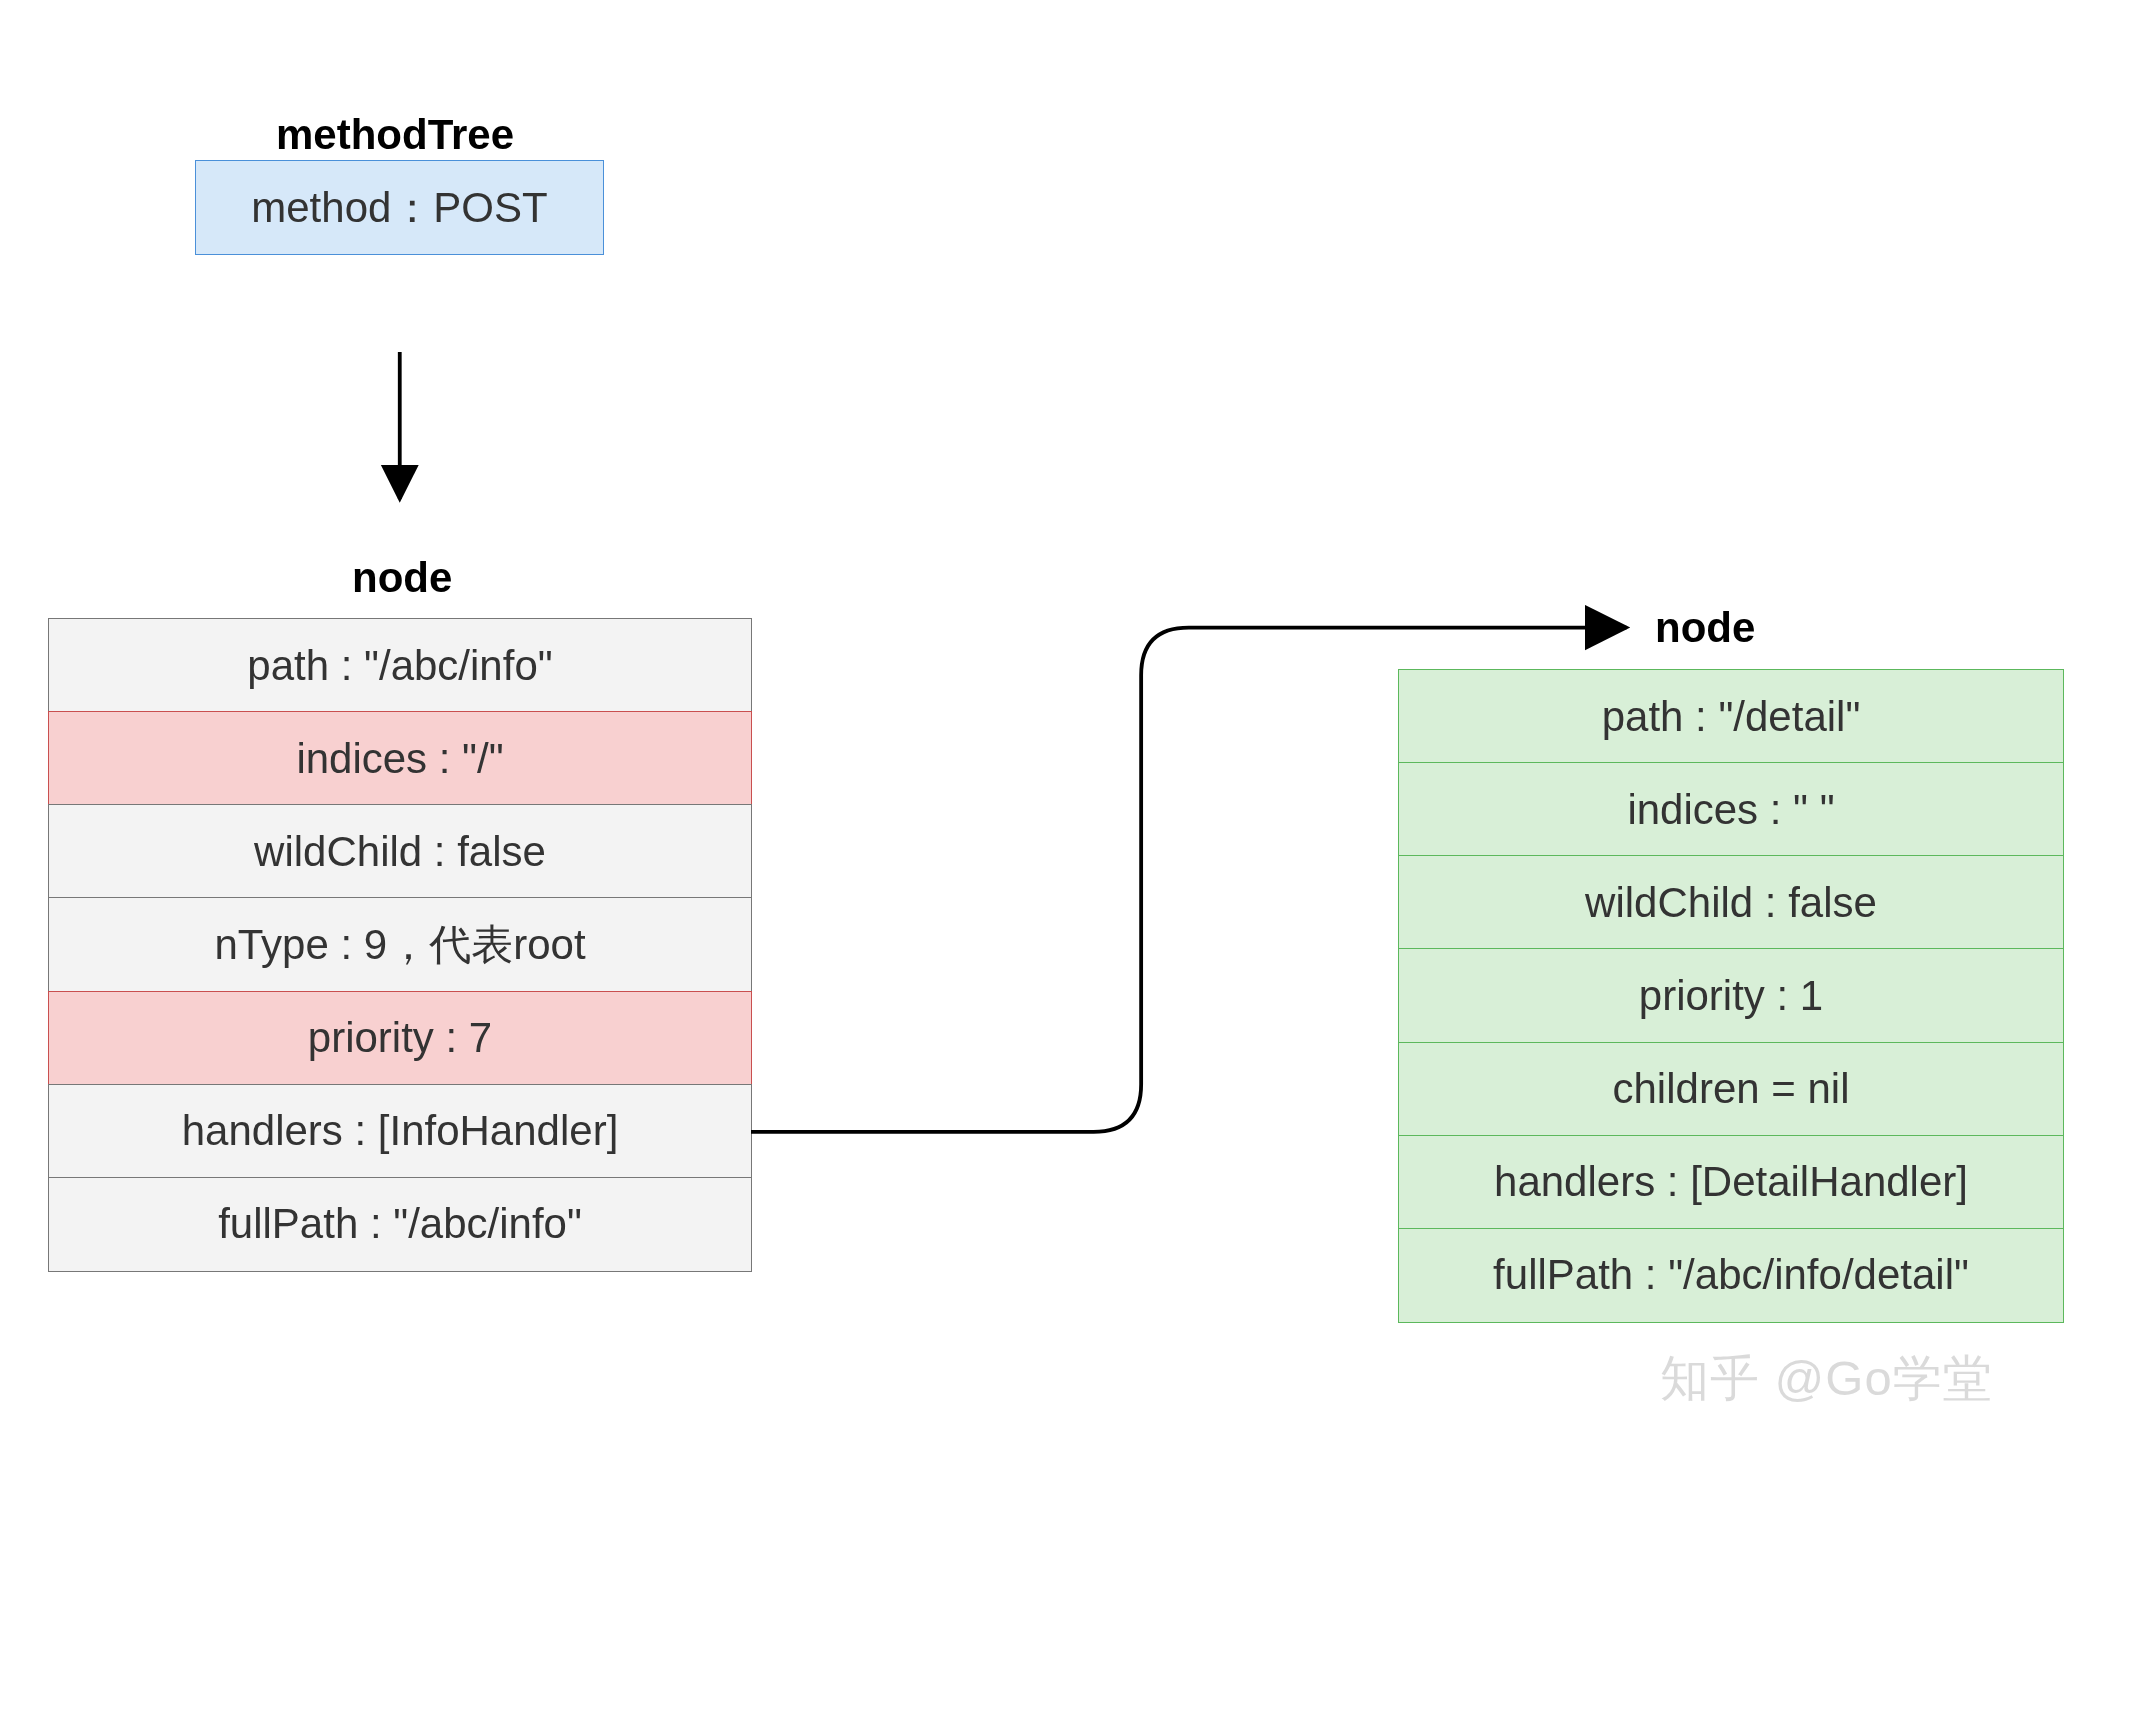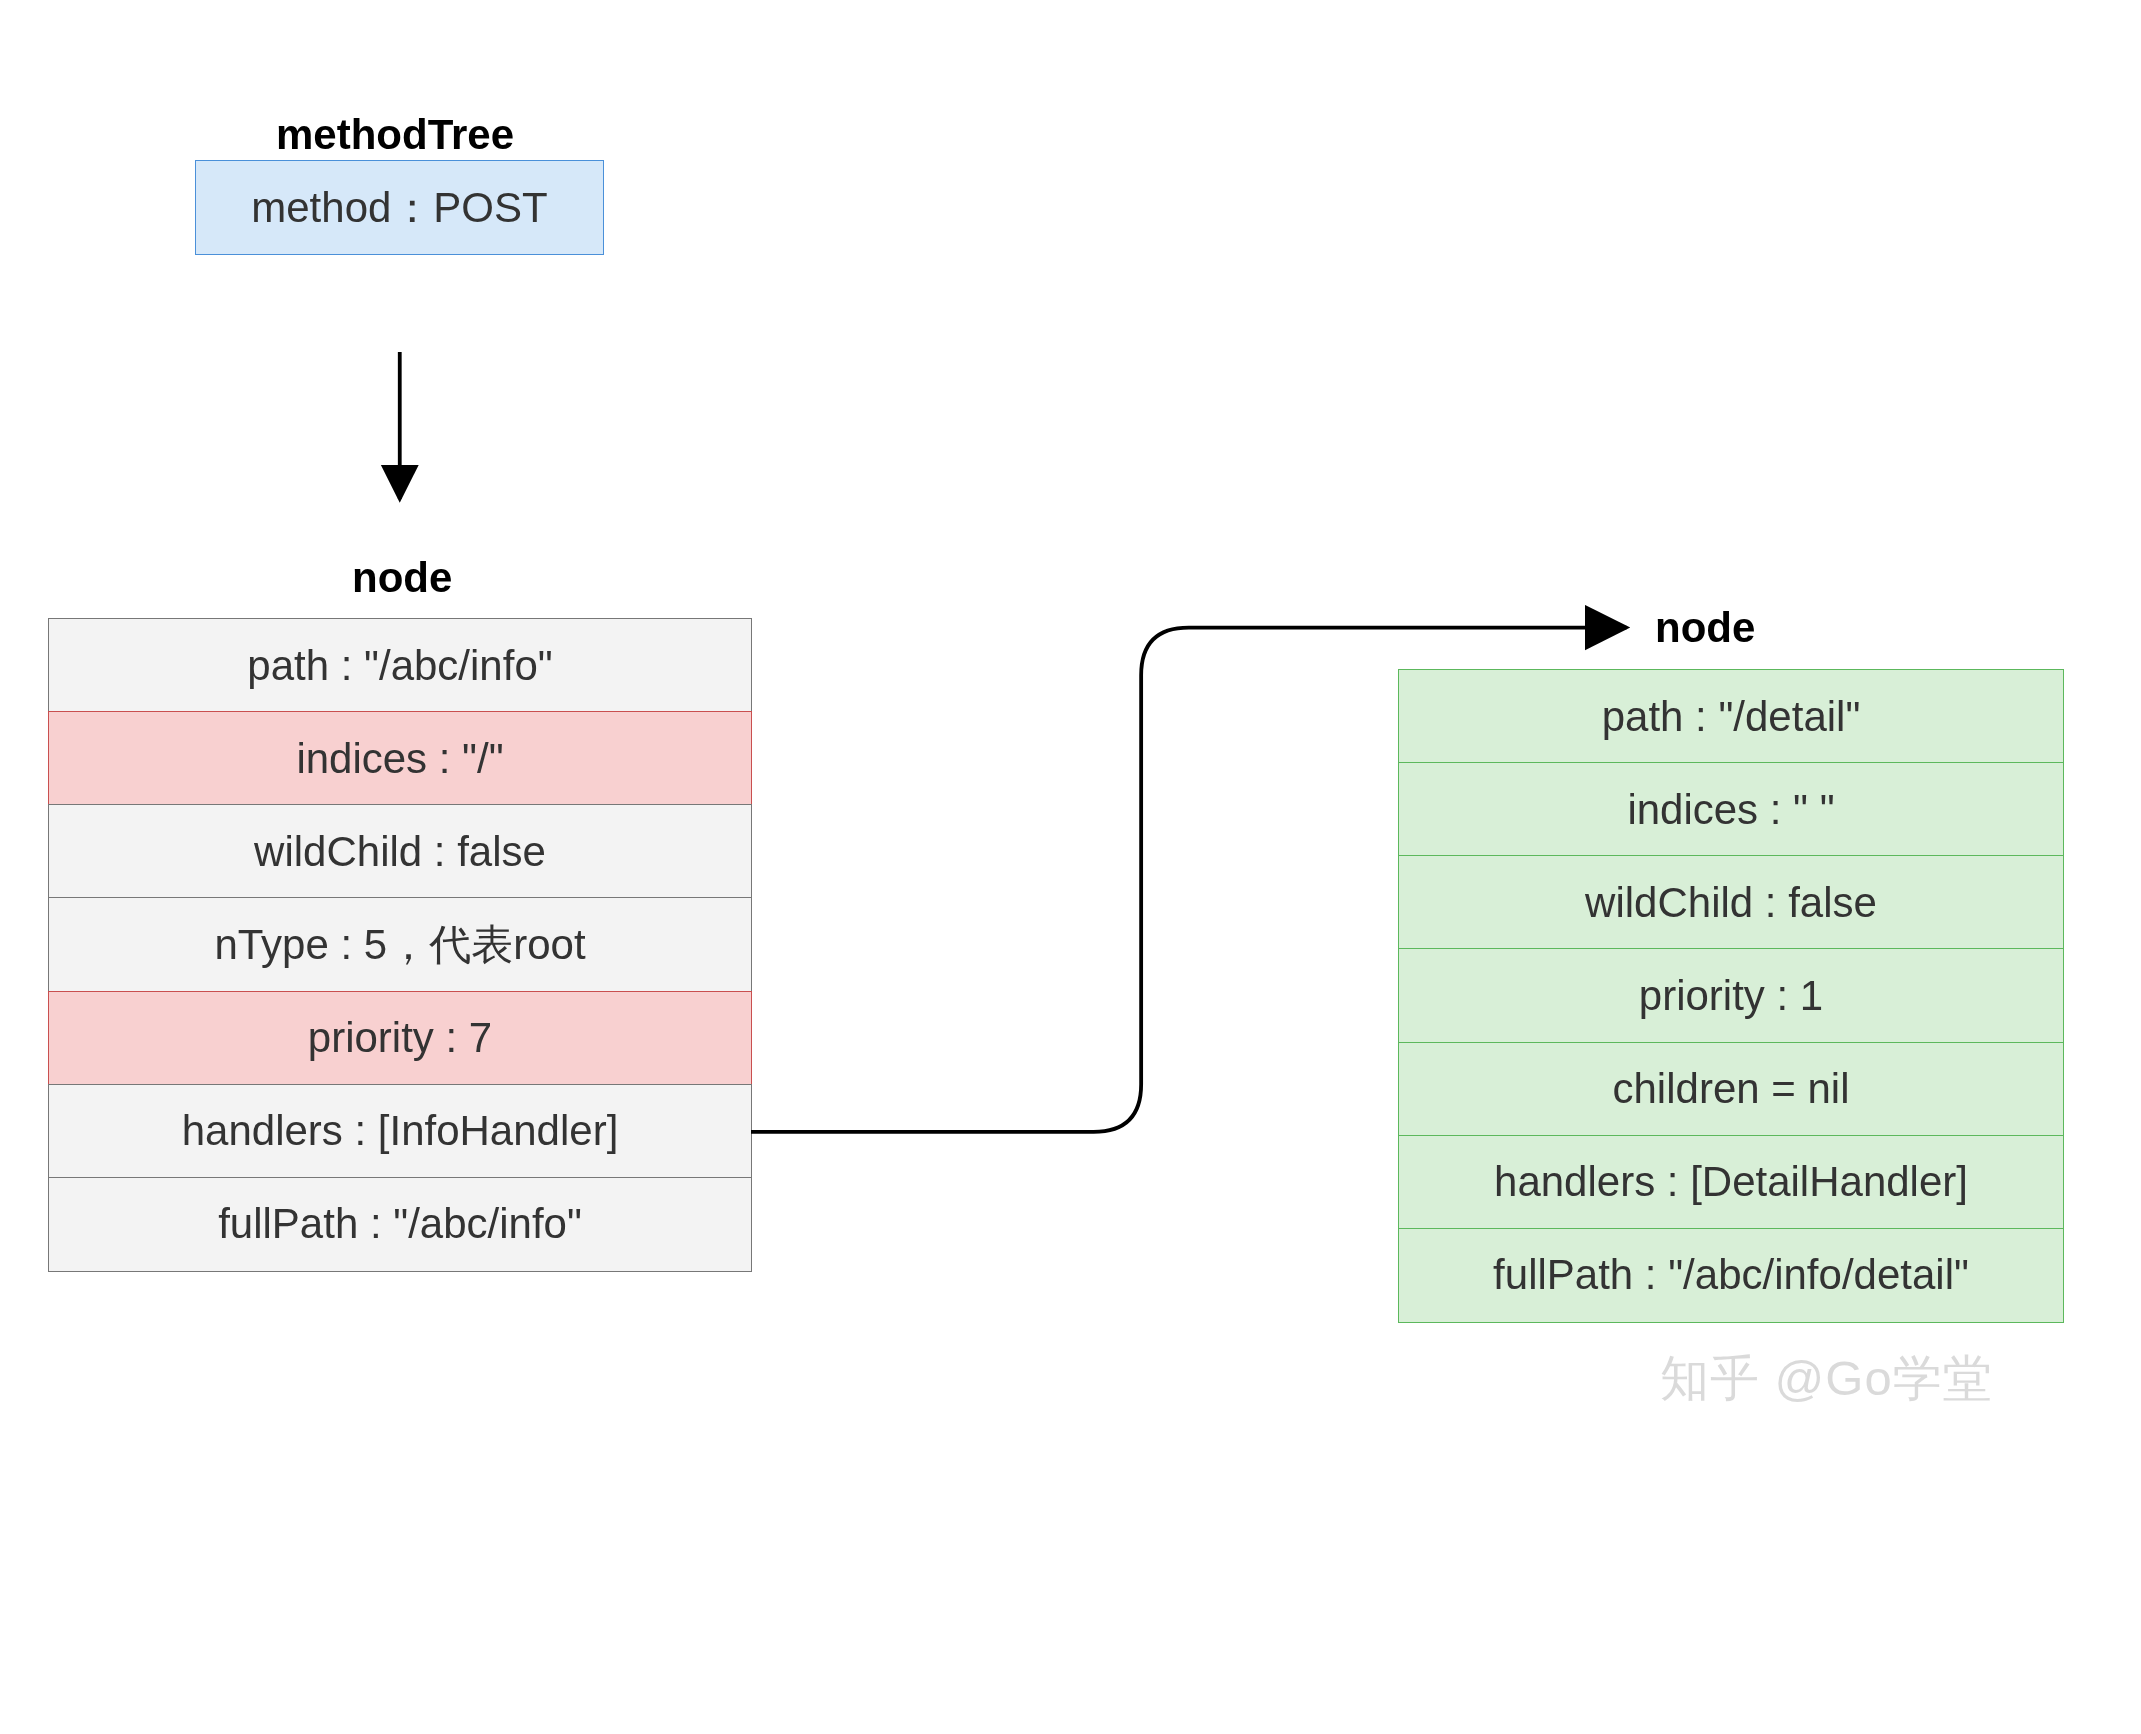--- a/index.html
+++ b/index.html
@@ -82,21 +82,21 @@
   </defs>
   <line x1="5" y1="0" x2="5" y2="155" stroke="#000" stroke-width="4" marker-end="url(#ah1)"></line>
 </svg>
 
 <div class="title" style="left:352px; top:554px;">node</div>
 
 <div class="box-group" style="left:48px; top:620px;">
   <div class="cell gray-cell">path : "/abc/info"</div>
   <div class="cell red-cell">indices : "/"</div>
   <div class="cell gray-cell">wildChild : false</div>
-  <div class="cell gray-cell">nType : 5，代表root</div>
+  <div class="cell gray-cell">nType : 9，代表root</div>
   <div class="cell red-cell">priority : 7</div>
   <div class="cell gray-cell">handlers : [InfoHandler]</div>
   <div class="cell gray-cell">fullPath : "/abc/info"</div>
 </div>
 
 <div class="title" style="left:1655px; top:604px;">node</div>
 
 <div class="box-group" style="left:1398px; top:671px;">
   <div class="cell green-cell">path : "/detail"</div>
   <div class="cell green-cell">indices : " "</div>

